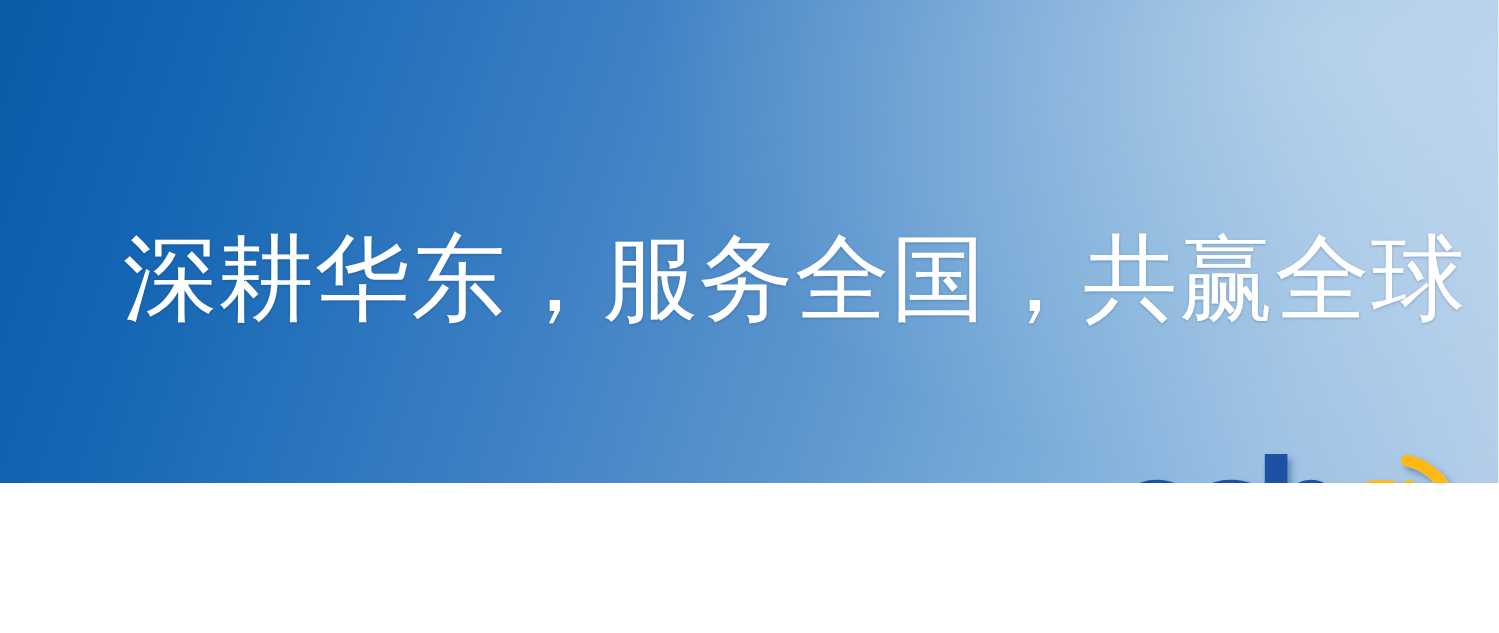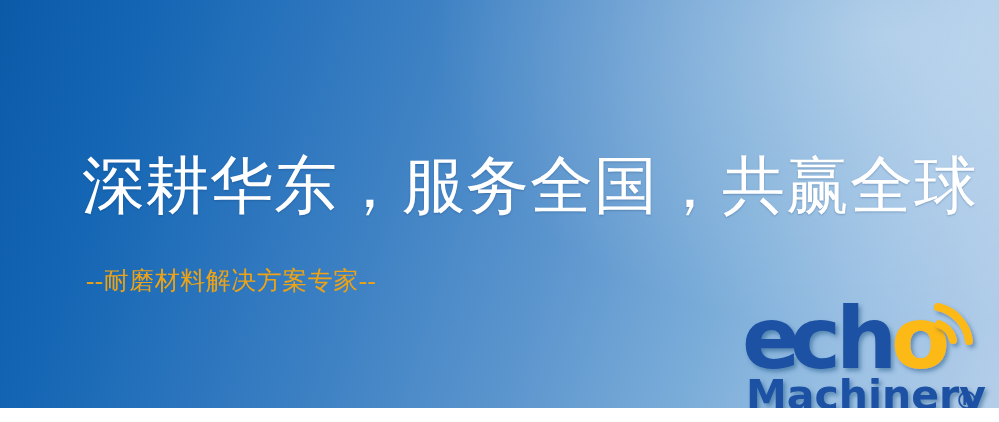--- a/index.html
+++ b/index.html
@@ -7,21 +7,21 @@
     padding: 0;
     background: #ffffff;
   }
   body {
     font-family: "Liberation Sans", sans-serif;
   }
 
   .banner {
     position: relative;
     width: 999px;
-    height: 408px;
+    height: 322px;
     overflow: hidden;
     
     background:
       linear-gradient(108deg,
         #0a5aa8 0%,
         #1566b4 14%,
         #2a74bd 27%,
         #3f82c4 40%,
         #5a94cd 55%,
         #7badd9 72%,
@@ -89,21 +89,20 @@
     font-weight: bold;
   }
 </style>
 </head>
 <body>
 
 <div class="banner">
 
   <div class="headline">深耕华东，服务全国，共赢全球</div>
 
-  <div class="subtitle">--耐磨材料解决方案专家--</div>
 
   <div class="logo">
     <svg viewBox="0 0 252 120" xmlns="http://www.w3.org/2000/svg" aria-hidden="true">
       <defs>
         <filter id="logoShadow" x="-25%" y="-25%" width="160%" height="160%">
           <feDropShadow dx="2.5" dy="3" stdDeviation="2.2" flood-color="#0a3a70" flood-opacity="0.42"></feDropShadow>
         </filter>
       </defs>
 
       <g filter="url(#logoShadow)">

